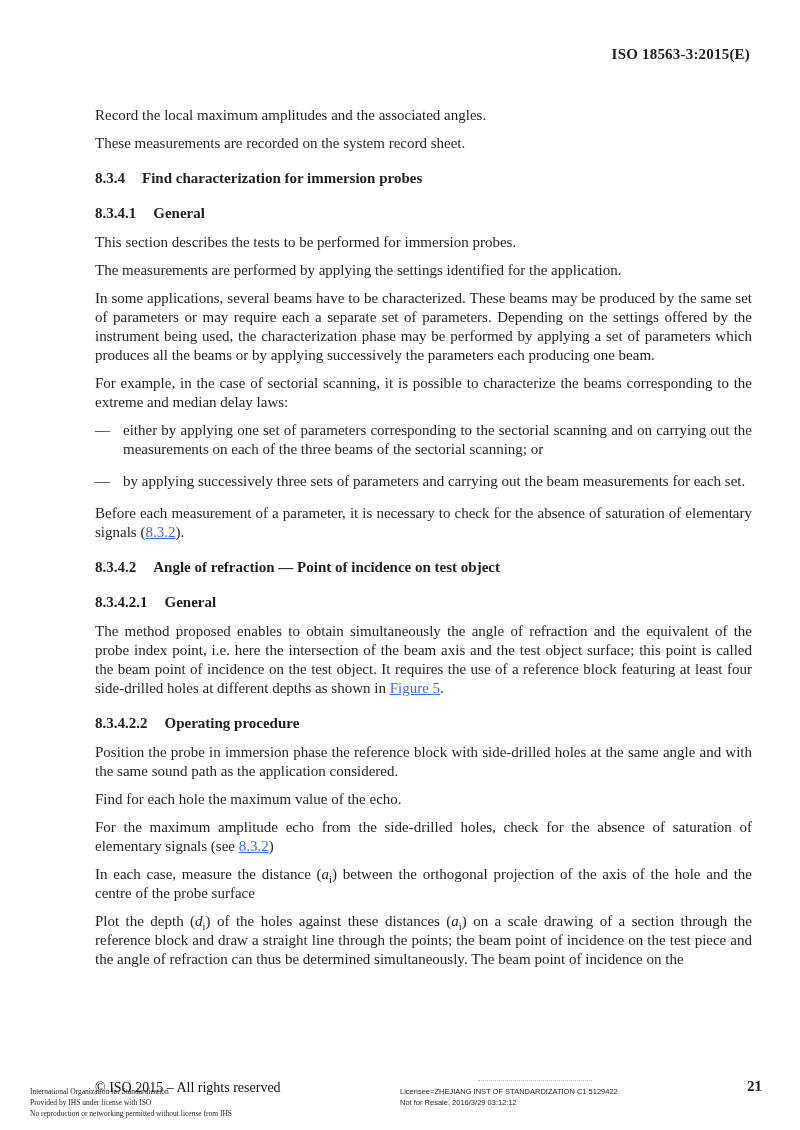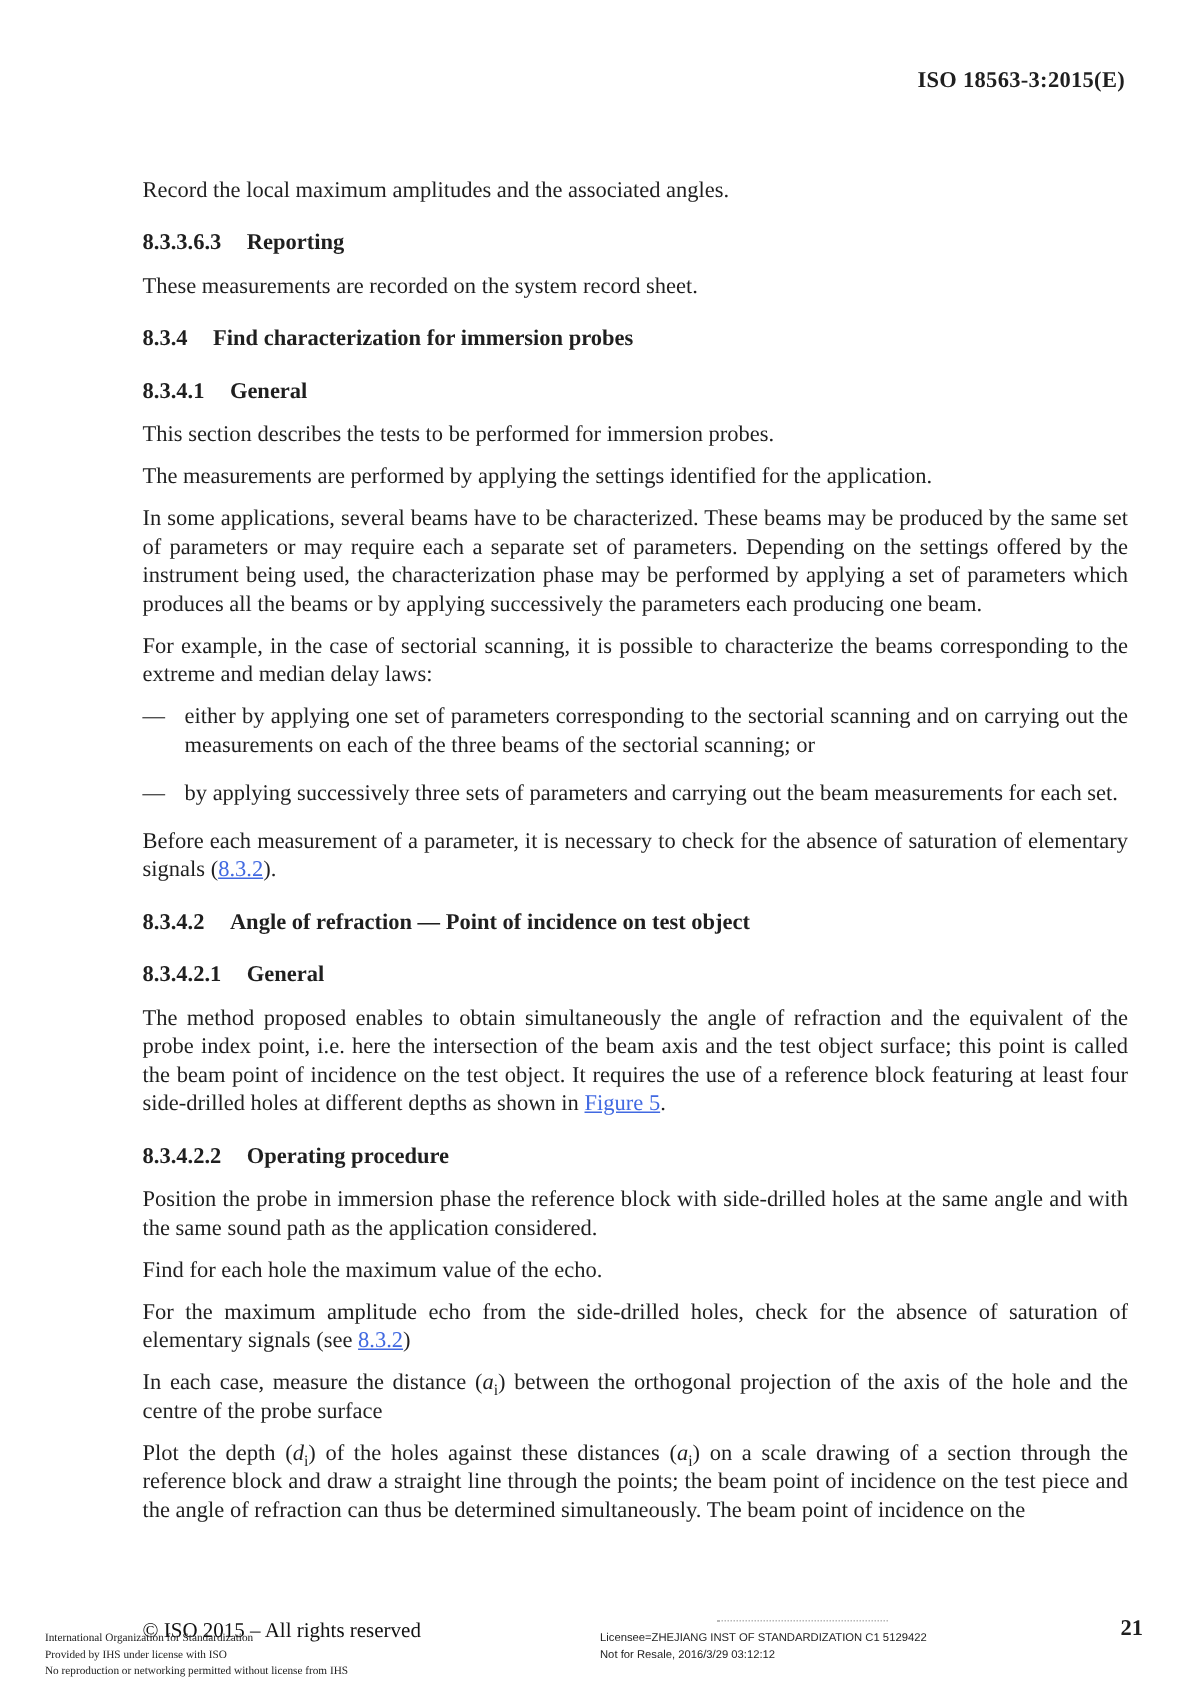--- a/index.html
+++ b/index.html
@@ -15,21 +15,21 @@
   .doc-header {
     position: absolute;
     top: 46px;
     right: 50px;
     font-size: 15px;
     font-weight: bold;
     letter-spacing: 0.2px;
   }
   .content {
     position: absolute;
-    top: 118px;
+    top: 106px;
     left: 95px;
     width: 657px;
     font-size: 15px;
     line-height: 19px;
   }
   .content p.body-para {
     margin: 0 0 9px 0;
     text-align: justify;
   }
   .content p.heading {
@@ -102,21 +102,20 @@
 </style>
 </head>
 <body>
 
 <div class="doc-header">ISO 18563-3:2015(E)</div>
 
 <div class="content">
 
   <p class="body-para">Record the local maximum amplitudes and the associated angles.</p>
 
-  <p class="heading"><span class="h-num">8.3.3.6.3</span><span>Reporting</span></p>
 
   <p class="body-para">These measurements are recorded on the system record sheet.</p>
 
   <p class="heading"><span class="h-num">8.3.4</span><span>Find characterization for immersion probes</span></p>
 
   <p class="heading"><span class="h-num">8.3.4.1</span><span>General</span></p>
 
   <p class="body-para">This section describes the tests to be performed for immersion probes.</p>
 
   <p class="body-para">The measurements are performed by applying the settings identified for the application.</p>

